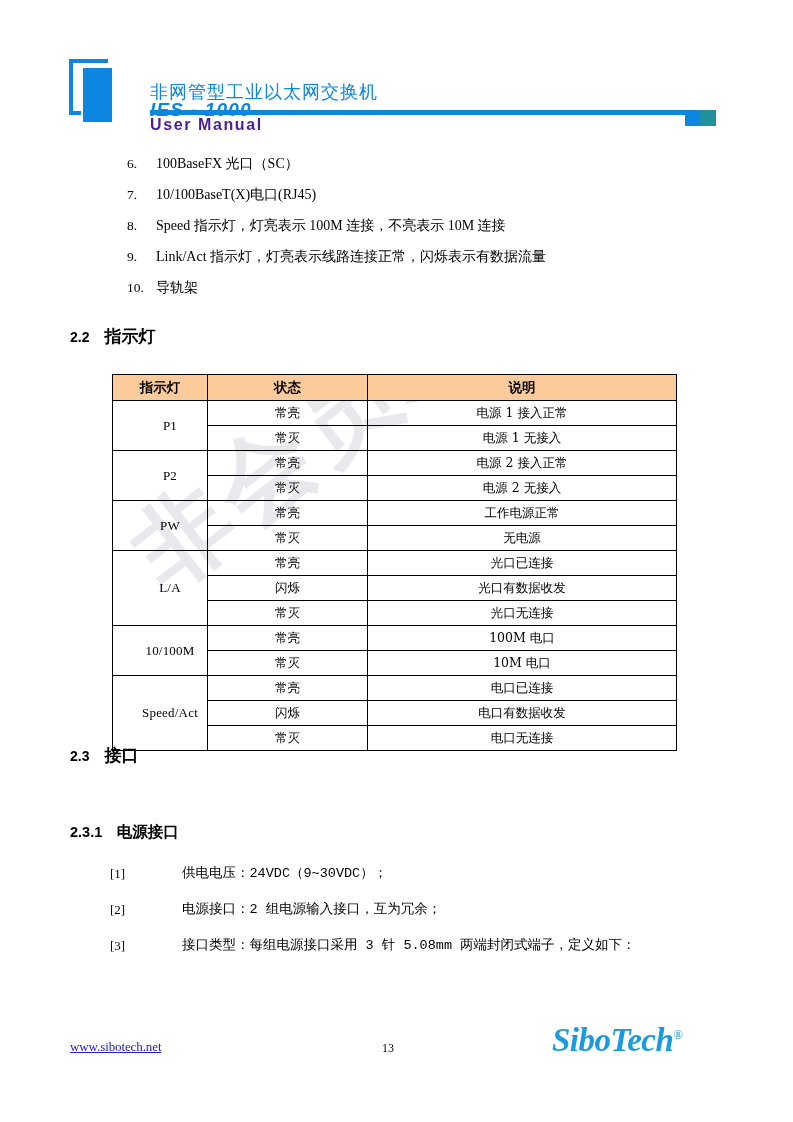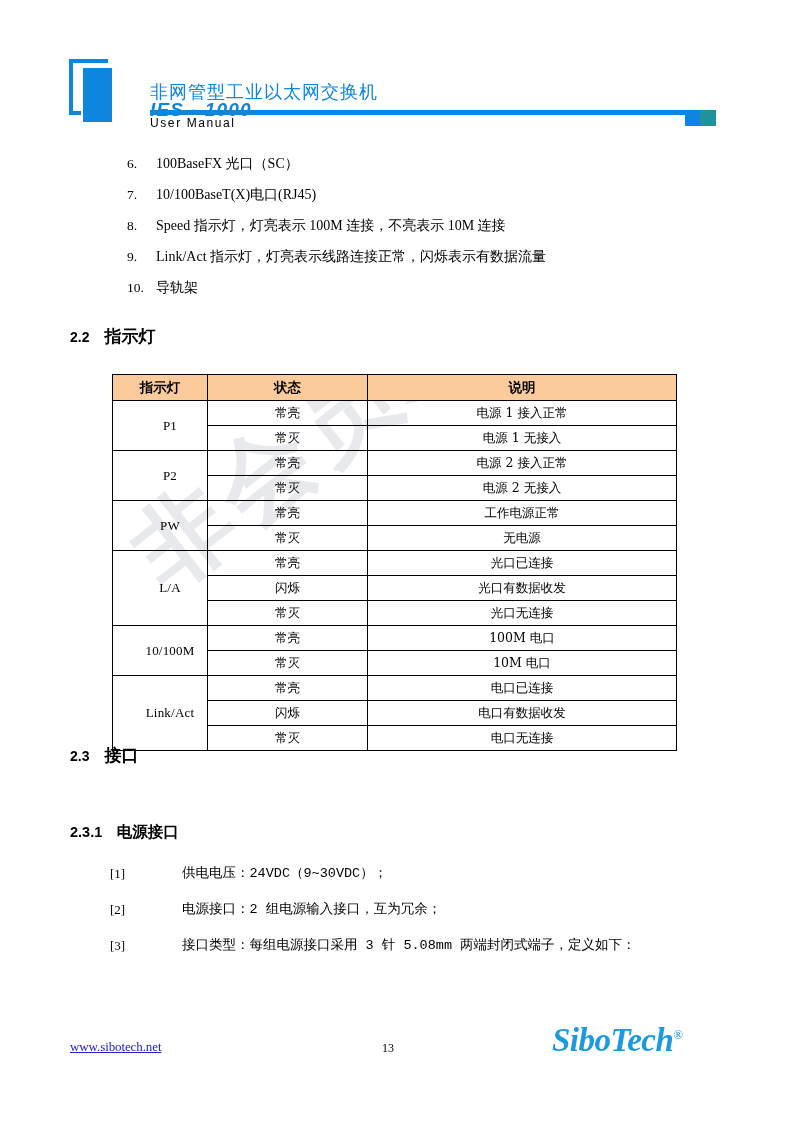--- a/index.html
+++ b/index.html
@@ -132,24 +132,24 @@
     top: 110px;
     width: 16px;
     height: 16px;
     background: #21919c;
   }
   .hd-user-manual {
     position: absolute;
     left: 150px;
     top: 117px;
     font-family: "Liberation Sans", sans-serif;
-    font-size: 12px;
-    font-weight: 400;
+    font-size: 16px;
+    font-weight: 700;
     letter-spacing: 1.6px;
-    color: #000000;
+    color: #4c1d95;
     line-height: 1;
   }
 
   
   .content {
     position: absolute;
     left: 0;
     top: 0;
     width: 793px;
     z-index: 2;
@@ -439,21 +439,21 @@
           <td class="name-cell" rowspan="2">10/100M</td>
           <td class="state-cell">常亮</td>
           <td class="desc-cell">100M 电口</td>
         </tr>
         <tr>
           <td class="state-cell">常灭</td>
           <td class="desc-cell">10M 电口</td>
         </tr>
 
         <tr>
-          <td class="name-cell" rowspan="3">Link/Act</td>
+          <td class="name-cell" rowspan="3">Speed/Act</td>
           <td class="state-cell">常亮</td>
           <td class="desc-cell">电口已连接</td>
         </tr>
         <tr>
           <td class="state-cell">闪烁</td>
           <td class="desc-cell">电口有数据收发</td>
         </tr>
         <tr>
           <td class="state-cell">常灭</td>
           <td class="desc-cell">电口无连接</td>

